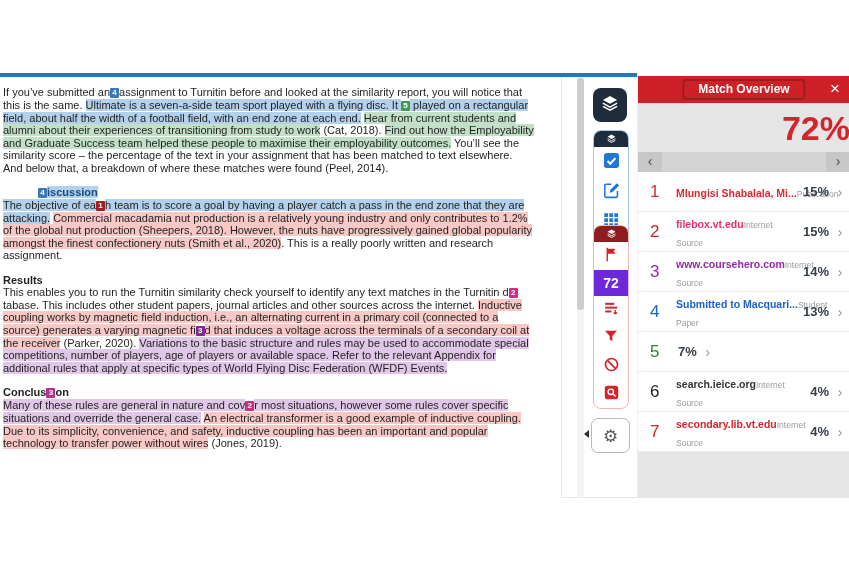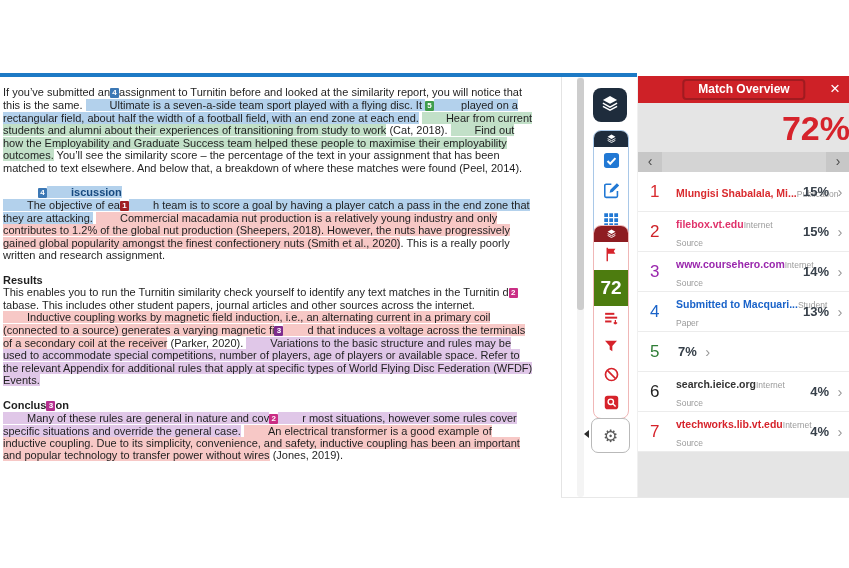--- a/index.html
+++ b/index.html
@@ -9,40 +9,40 @@
   
   .top-blue{position:absolute;left:0;top:73px;width:637px;height:4px;background:#1d7ac5;}
 
   
   .doc{position:absolute;left:3px;top:86px;width:531px;font-size:11px;line-height:12.4px;color:#1f1f1f;}
   .doc-p{margin:0 0 12px 0;}
   .doc-h{font-weight:bold;margin:0;}
   .badge{display:inline-block;min-width:7px;padding:0 1px;height:10px;line-height:10px;
          font-size:8px;font-weight:bold;color:#fff;text-align:center;border-radius:1px;
          position:relative;top:-1px;cursor:pointer;}
-  .hl{cursor:pointer;padding-left:24px;}
+  .hl{cursor:pointer;}
 
   
   .divider{position:absolute;left:561px;top:77px;width:1px;height:420px;background:#e4e4e4;}
   .scroll-track{position:absolute;left:577px;top:77px;width:7px;height:420px;background:#f4f4f4;border-radius:3px;}
   .scroll-thumb{position:absolute;left:577px;top:78px;width:7px;height:232px;background:#cdcdcd;border-radius:3px;}
   .content-bottom{position:absolute;left:561px;top:497px;width:288px;height:1px;background:#e8e8e8;}
 
   
   .tb-layers{position:absolute;left:593px;top:88px;width:34px;height:34px;background:#1e2c3c;
              border-radius:8px;display:flex;align-items:center;justify-content:center;cursor:pointer;}
   .tb-group{position:absolute;left:593px;width:34px;background:#fff;border-radius:8px;overflow:hidden;}
   .tb-group.blue{top:130px;border:1px solid #a9c8e8;}
   .tb-group.red{top:225px;border:1px solid #f0b7b7;}
   .tb-group-head{height:16px;display:flex;align-items:center;justify-content:center;}
   .tb-group.blue .tb-group-head{background:#1e2c3c;}
   .tb-group.red  .tb-group-head{background:#8e1c21;}
   .tb-btn{height:30px;display:flex;align-items:center;justify-content:center;cursor:pointer;}
   .tb-group.red .tb-btn{height:28px;}
-  .tb-score{height:36px;background:#4d7c0f;color:#fff;font-weight:bold;font-size:19px;
+  .tb-score{height:26px;background:#6d28d9;color:#fff;font-weight:bold;font-size:14px;
             display:flex;align-items:center;justify-content:center;cursor:pointer;}
   .tb-gear{position:absolute;left:591px;top:418px;width:37px;height:33px;border:1px solid #b9b9b9;
            border-radius:7px;background:#fff;display:flex;align-items:center;justify-content:center;
            font-size:17px;color:#5a5a5a;cursor:pointer;font-family:"DejaVu Sans",sans-serif;}
   .gear-tab{position:absolute;left:584px;top:430px;width:0;height:0;border-top:4px solid transparent;
             border-bottom:4px solid transparent;border-right:5px solid #2d2d2d;}
 
   
   .panel{position:absolute;left:637px;top:76px;width:212px;height:421px;background:#e5e5e5;border-left:1px solid #f0f0f0;}
   .panel-head{position:relative;height:27px;background:#ce2127;}
@@ -239,20 +239,20 @@
           <span class="src-chev">›</span>
         </div>
         <div class="src-row">
           <span class="src-rank" style="color: rgb(34, 34, 34);">6</span>
           <div class="src-mid"><span class="src-title" style="color: rgb(51, 51, 51);">search.ieice.org</span><span class="src-type">Internet Source</span></div>
           <span class="src-pct">4%</span>
           <span class="src-chev">›</span>
         </div>
         <div class="src-row">
           <span class="src-rank" style="color: rgb(214, 35, 43);">7</span>
-          <div class="src-mid"><span class="src-title" style="color: rgb(214, 35, 43);">vtechworks.lib.vt.edu</span><span class="src-type">Internet Source</span></div>
+          <div class="src-mid"><span class="src-title" style="color: rgb(214, 35, 43);">secondary.lib.vt.edu</span><span class="src-type">Internet Source</span></div>
           <span class="src-pct">4%</span>
           <span class="src-chev">›</span>
         </div>
       </div>
   </div>
 
 </div>
 
 </body></html>

